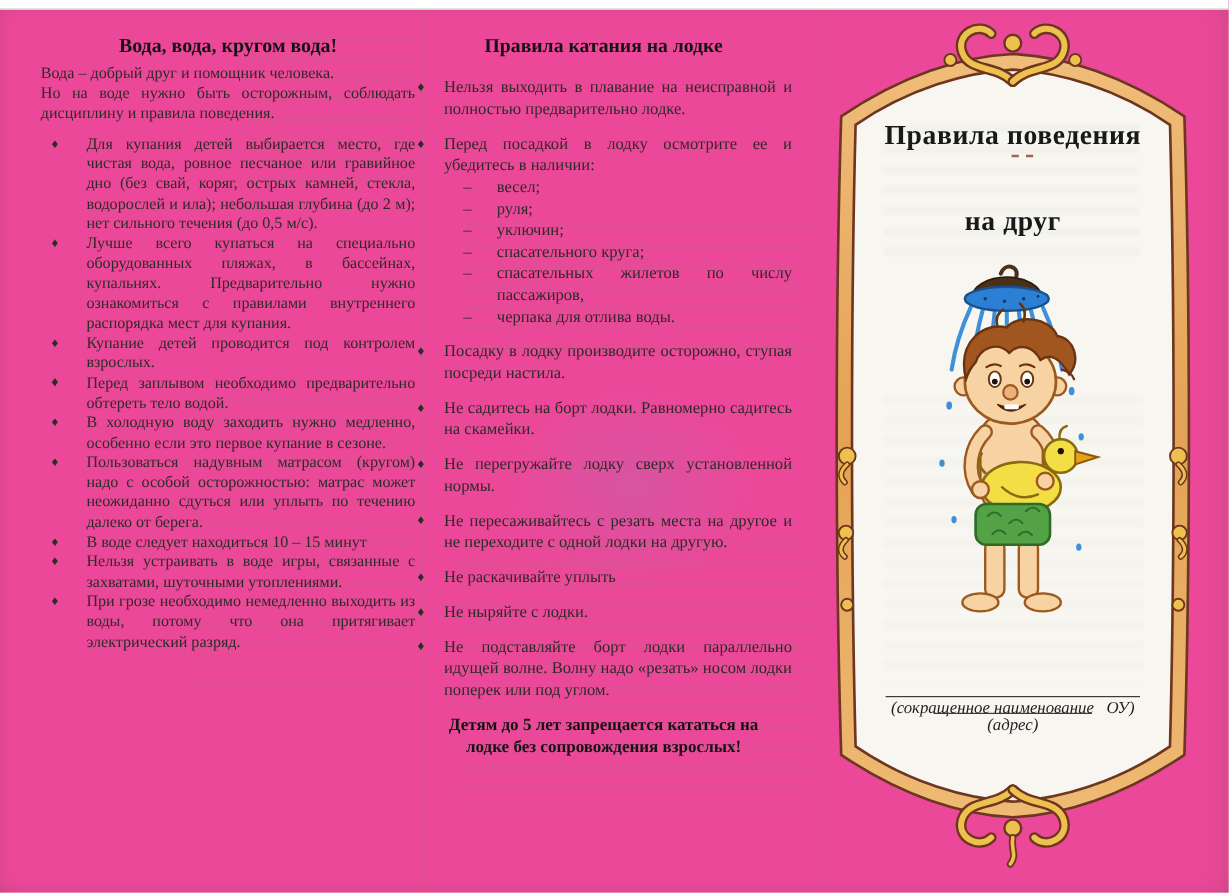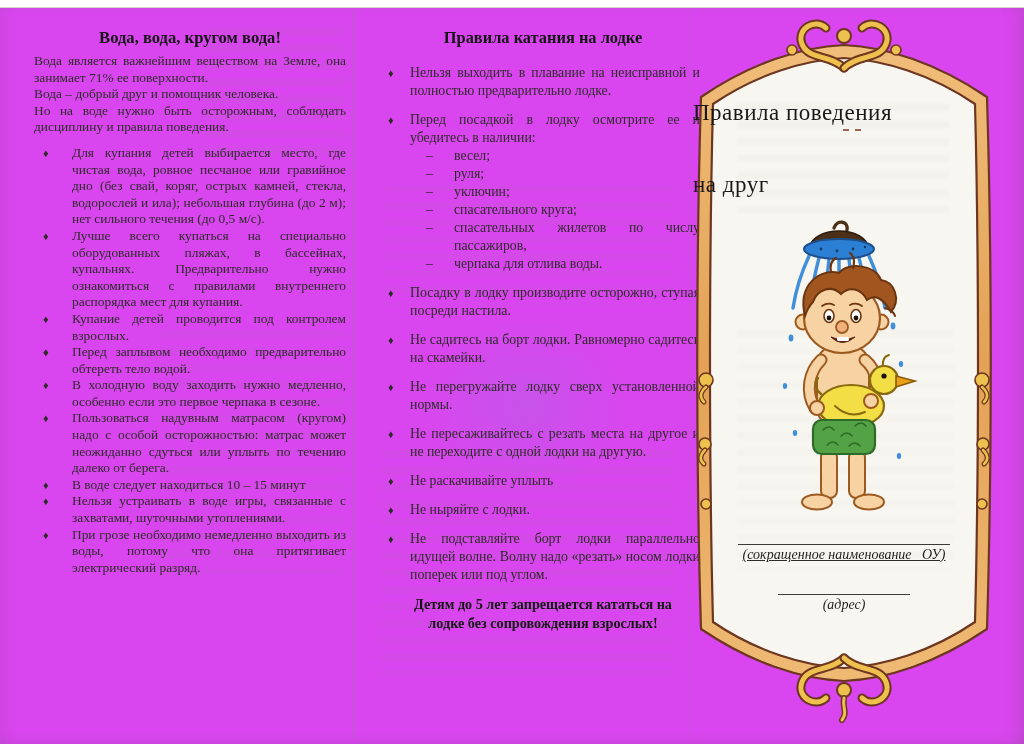--- a/index.html
+++ b/index.html
@@ -1,18 +1,18 @@
 <!DOCTYPE html>
 <html lang="ru"><head>
 <meta charset="utf-8">
 <style>
   html,body{margin:0;padding:0;background:#ffffff;}
   .page{
     position:relative;width:1024px;height:744px;overflow:hidden;
-    background:#d946ef;
+    background:#ec4899;
     font-family:"Liberation Serif","DejaVu Serif",serif;
     color:#2d2b28;
     box-shadow:inset 0 12px 16px -12px rgba(90,85,75,.30),
                inset -16px 0 20px -14px rgba(90,85,75,.22),
                inset 0 -12px 16px -14px rgba(90,85,75,.20),
                inset 14px 0 18px -15px rgba(90,85,75,.14);
   }
   .scan-top{position:absolute;top:0;left:0;right:0;height:7px;background:#ffffff;border-bottom:1px solid #d5d2cb;}
   .fold{position:absolute;top:10px;bottom:6px;width:1px;background:#8d877c;}
   .ghost{position:absolute;filter:blur(1.4px);opacity:.42;pointer-events:none;
@@ -22,72 +22,71 @@
 
   
   .col-left{position:absolute;left:34px;top:28px;width:312px;font-size:13.4px;line-height:16.6px;}
   .col-left h1{font-size:16.6px;line-height:20px;text-align:center;margin:0 0 5px;color:#141414;}
   .col-left p{margin:0;text-align:justify;}
   ul.blist{list-style:none;margin:9px 0 0;padding:0;}
   ul.blist>li{position:relative;padding-left:38px;text-align:justify;}
   .dmark{position:absolute;left:9px;top:0;font-size:11px;color:#2d2b28;}
 
   
-  .col-mid{position:absolute;left:386px;top:27px;width:314px;font-size:13.8px;line-height:18px;}
+  .col-mid{position:absolute;left:346px;top:27px;width:314px;font-size:13.8px;line-height:18px;}
   .col-mid h2{font-size:16.4px;line-height:21px;text-align:center;margin:0 0 16px;color:#141414;}
   ul.mlist{list-style:none;margin:0;padding:0;}
   ul.mlist>li{position:relative;padding-left:24px;margin-bottom:11px;text-align:justify;}
   ul.mlist .dmark{left:2px;}
   ul.sublist{list-style:none;margin:0;padding:0;}
   ul.sublist>li{position:relative;padding-left:44px;margin:0;text-align:justify;}
   .hmark{position:absolute;left:16px;top:0;color:#2d2b28;}
   .notice{font-weight:bold;text-align:center;font-size:14.2px;line-height:19px;margin:4px auto 0;width:292px;color:#141414;}
 
   
   .panel{position:absolute;left:693px;top:12px;width:302px;height:712px;}
   .panel svg.frame{position:absolute;left:0;top:0;}
-  .p-title{position:absolute;left:0;right:0;font-weight:normal;font-size:23px;color:#191919;letter-spacing:.5px;}
+  .p-title{position:absolute;left:0;right:0;text-align:center;font-weight:bold;font-size:23px;color:#191919;letter-spacing:.5px;}
   .p-title1{top:88px;}
   .p-title2{top:160px;}
   .dash-mark{position:absolute;left:150px;top:117px;width:18px;height:0;border-bottom:2px dashed #8a4030;opacity:.8;}
   .illus{position:absolute;left:40px;top:206px;}
   .field{position:absolute;left:0;right:0;text-align:center;}
   .write-line{margin:0 auto 1px;border-top:1.4px solid #3d3b38;height:0;}
   .field-label{font-style:italic;font-size:14px;color:#201f1d;line-height:17px;}
-  .f1{top:532px;text-decoration:underline;} .f1 .write-line{width:212px;}
+  .f1{top:568px;} .f1 .write-line{width:212px;}
   .f2{top:582px;} .f2 .write-line{width:132px;}
   .f3{top:614px;} .f3 .write-line{width:198px;}
 </style>
 </head>
 <body>
 
 <div class="page">
   <div class="scan-top"></div>
 
   <div class="ghost" style="left:205px;top:28px;width:140px;height:132px;"></div>
   <div class="ghost" style="left:160px;top:330px;width:185px;height:250px;opacity:.3;"></div>
   <div class="ghost" style="left:385px;top:185px;width:290px;height:120px;opacity:.32;"></div>
   <div class="ghost" style="left:380px;top:450px;width:295px;height:225px;opacity:.36;"></div>
   <div class="blob" style="left:420px;top:320px;width:210px;height:170px;"></div>
 
   <div class="fold" style="left:352px;opacity:.40;"></div>
   <div class="fold" style="left:688px;opacity:.15;"></div>
 
   <div class="col-left">
     <h1>Вода, вода, кругом вода!</h1>
-    <p>Вода является важнейшим веществом на Земле, она занимает 71% ее поверхности.</p>
     <p>Вода – добрый друг и помощник человека.</p>
     <p>Но на воде нужно быть осторожным, соблюдать дисциплину и правила поведения.</p>
     <ul class="blist">
       <li><span class="dmark">♦</span><span>Для купания детей выбирается место, где чистая вода, ровное песчаное или гравийное дно (без свай, коряг, острых камней, стекла, водорослей и ила); небольшая глубина (до 2 м); нет сильного течения (до 0,5 м/с).</span></li>
       <li><span class="dmark">♦</span><span>Лучше всего купаться на специально оборудованных пляжах, в бассейнах, купальнях. Предварительно нужно ознакомиться с правилами внутреннего распорядка мест для купания.</span></li>
       <li><span class="dmark">♦</span><span>Купание детей проводится под контролем взрослых.</span></li>
       <li><span class="dmark">♦</span></li>
       <li><span class="dmark">♦</span><span>Перед заплывом необходимо предварительно обтереть тело водой.</span></li>
-      <li><span class="dmark">♦</span><span>В холодную воду заходить нужно медленно, особенно если это первое черпака в сезоне.</span></li>
+      <li><span class="dmark">♦</span><span>В холодную воду заходить нужно медленно, особенно если это первое купание в сезоне.</span></li>
       <li><span class="dmark">♦</span><span>Пользоваться надувным матрасом (кругом) надо с особой осторожностью: матрас может неожиданно сдуться или уплыть по течению далеко от берега.</span></li>
       <li><span class="dmark">♦</span><span>В воде следует находиться 10 – 15 минут</span></li>
       <li><span class="dmark">♦</span><span>Нельзя устраивать в воде игры, связанные с захватами, шуточными утоплениями.</span></li>
       <li><span class="dmark">♦</span><span>При грозе необходимо немедленно выходить из воды, потому что она притягивает электрический разряд.</span></li>
     </ul>
   </div>
 
   <div class="col-mid">
     <h2>Правила катания на лодке</h2>
     <ul class="mlist">

